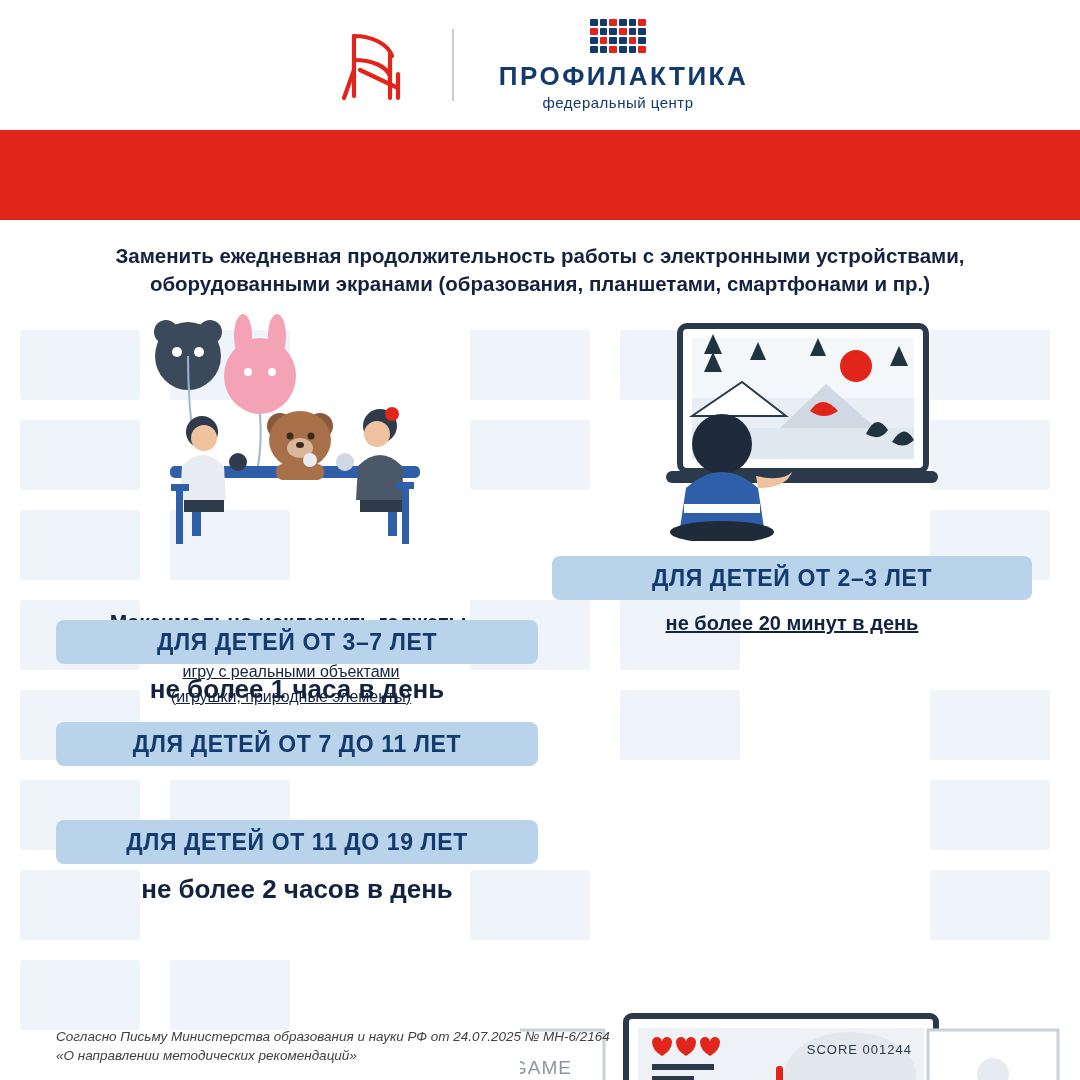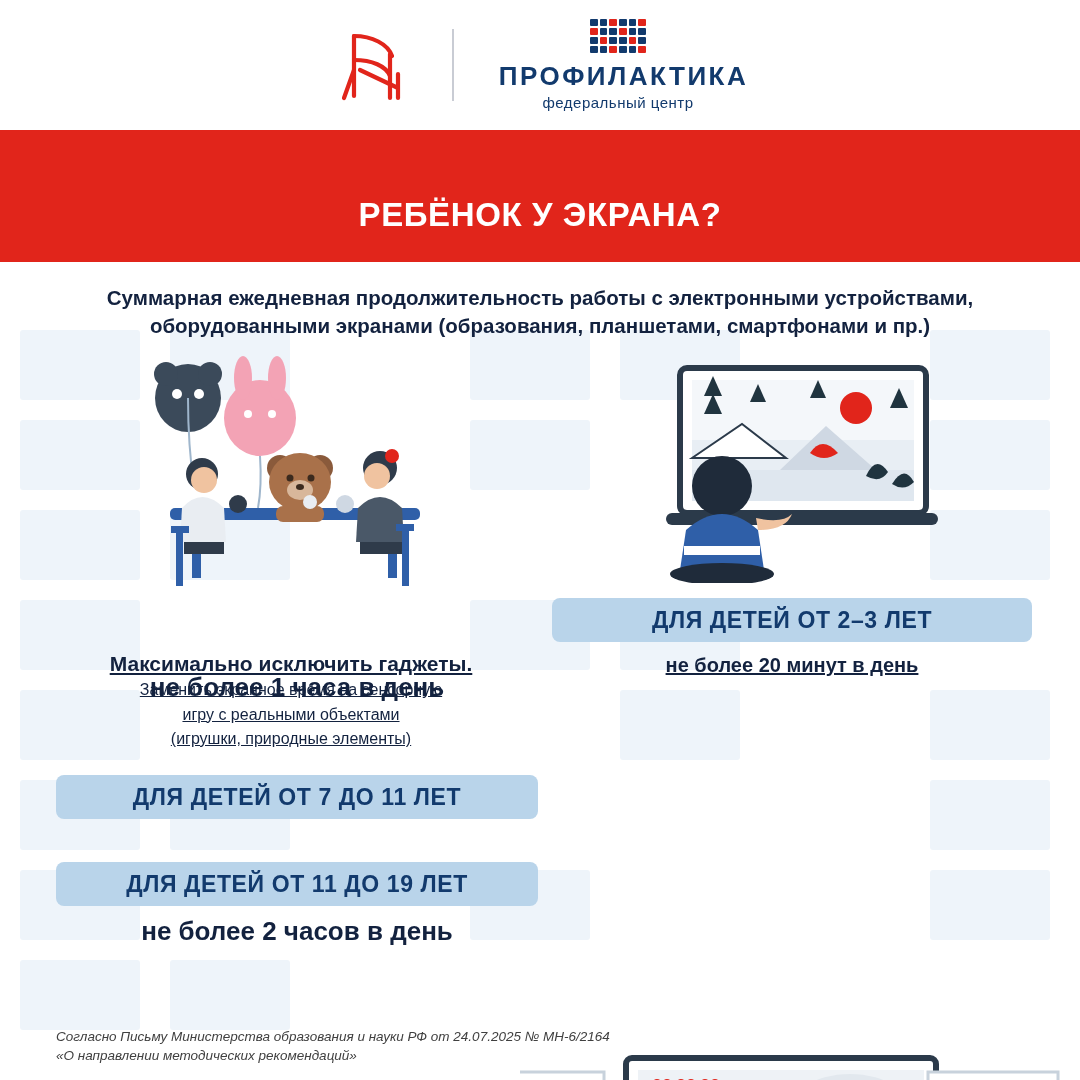--- a/index.html
+++ b/index.html
@@ -240,26 +240,25 @@
         <i style="background:#e1251b"></i>
     </div>
     <div class="brand-name">ПРОФИЛАКТИКА</div>
     <div class="brand-sub">федеральный центр</div>
   </div>
 </div>
 
 <div class="title-band">
   <h1>
     <br>
-    <span>РЕБЁНОК У ЭКРАНА?</span>
   </h1>
 </div>
 
 <div class="subtitle">
-  <span>Суммарная ежедневная продолжительность работы с электронными устройствами,</span><br>
+  <span>Заменить ежедневная продолжительность работы с электронными устройствами,</span><br>
   <span>оборудованными экранами (образования, планшетами, смартфонами и пр.)</span>
 </div>
 
 <div class="bg-tiles">
   <i style="left:20px;  top:10px;  width:120px; height:70px;"></i>
   <i style="left:170px; top:10px;  width:120px; height:70px;"></i>
   <i style="left:470px; top:10px;  width:120px; height:70px;"></i>
   <i style="left:620px; top:10px;  width:120px; height:70px;"></i>
   <i style="left:930px; top:10px;  width:120px; height:70px;"></i>
   <i style="left:20px;  top:100px; width:120px; height:70px;"></i>
@@ -479,23 +478,24 @@
       </g>
 
       <rect x="408" y="34" width="130" height="96" fill="#ffffff" stroke="#c8d2dc" stroke-width="3"></rect>
       <circle cx="473" cy="78" r="16" fill="#e6ebf1"></circle>
       <path d="M449 112 q24 -26 48 0z" fill="#e6ebf1"></path>
     </svg>
   </div>
 
   <div class="list-block" style="height:300px;">
     <div class="pill-row" style="top:10px;">
+      <div class="pill">ДЛЯ ДЕТЕЙ ОТ 3–7 ЛЕТ</div>
       <div class="note">не более 1 часа в день</div>
     </div>
-    <div class="pill-row" style="top:123px;">
+    <div class="pill-row" style="top:112px;">
       <div class="pill">ДЛЯ ДЕТЕЙ ОТ 7 ДО 11 ЛЕТ</div>
     </div>
     <div class="pill-row" style="top:210px;">
       <div class="pill">ДЛЯ ДЕТЕЙ ОТ 11 ДО 19 ЛЕТ</div>
       <div class="note">не более 2 часов в день</div>
     </div>
   </div>
 
 </div>
 

